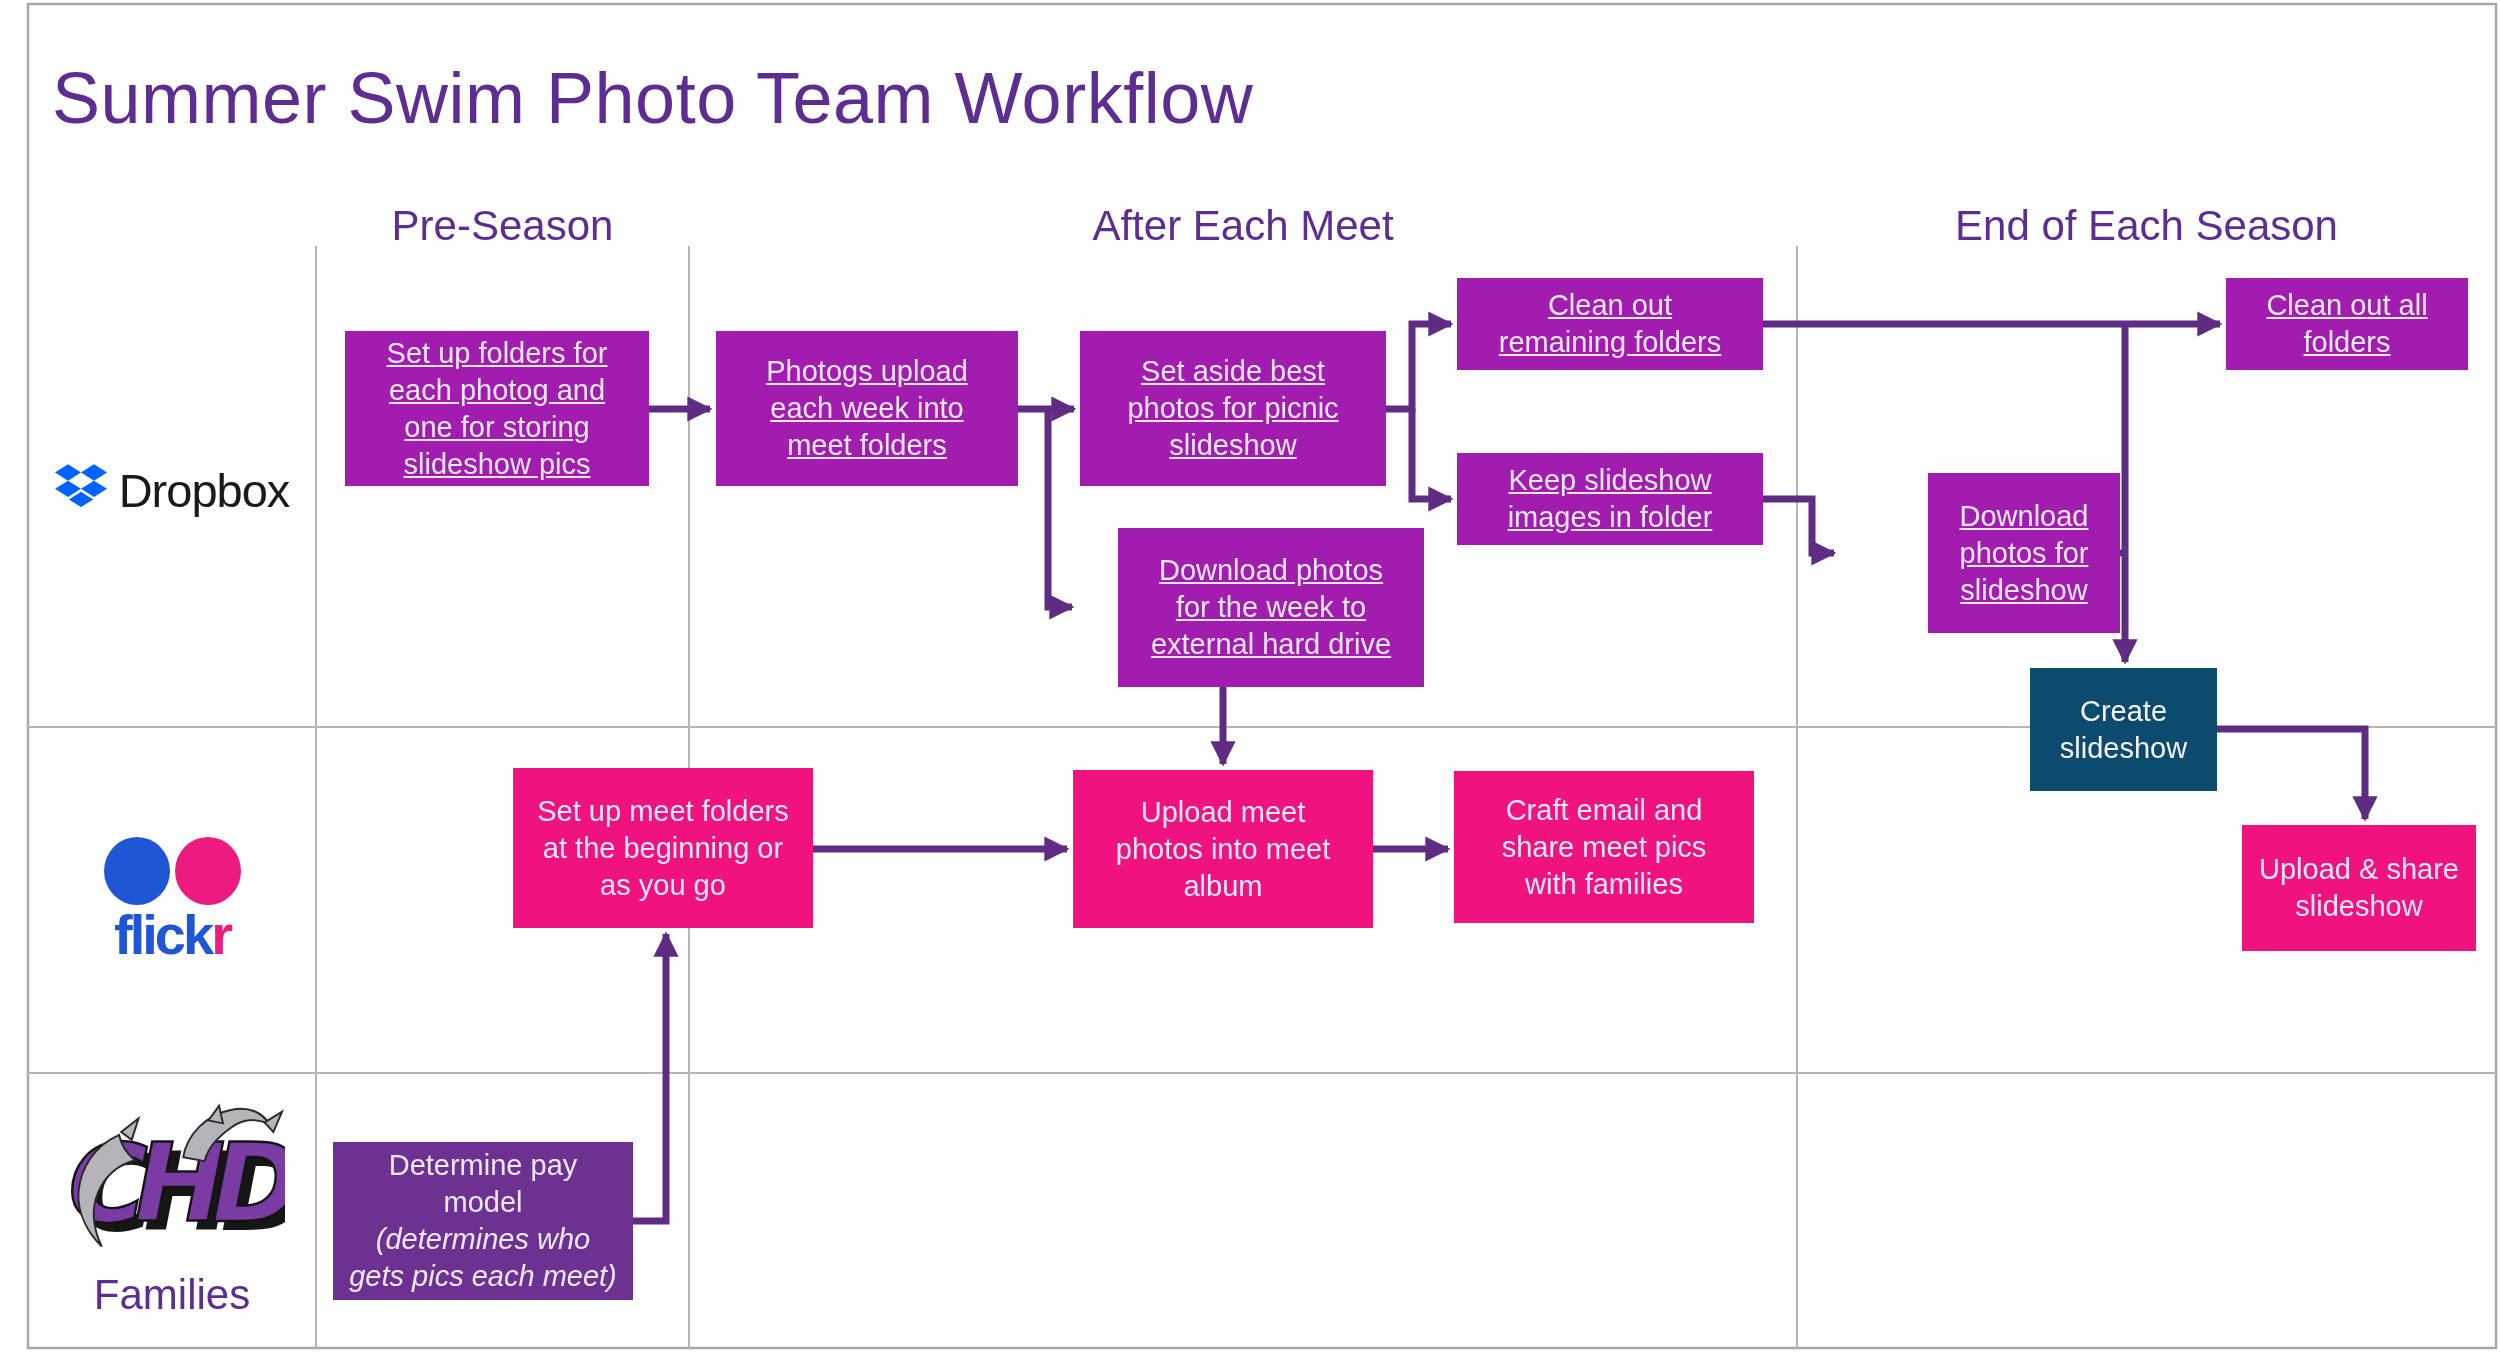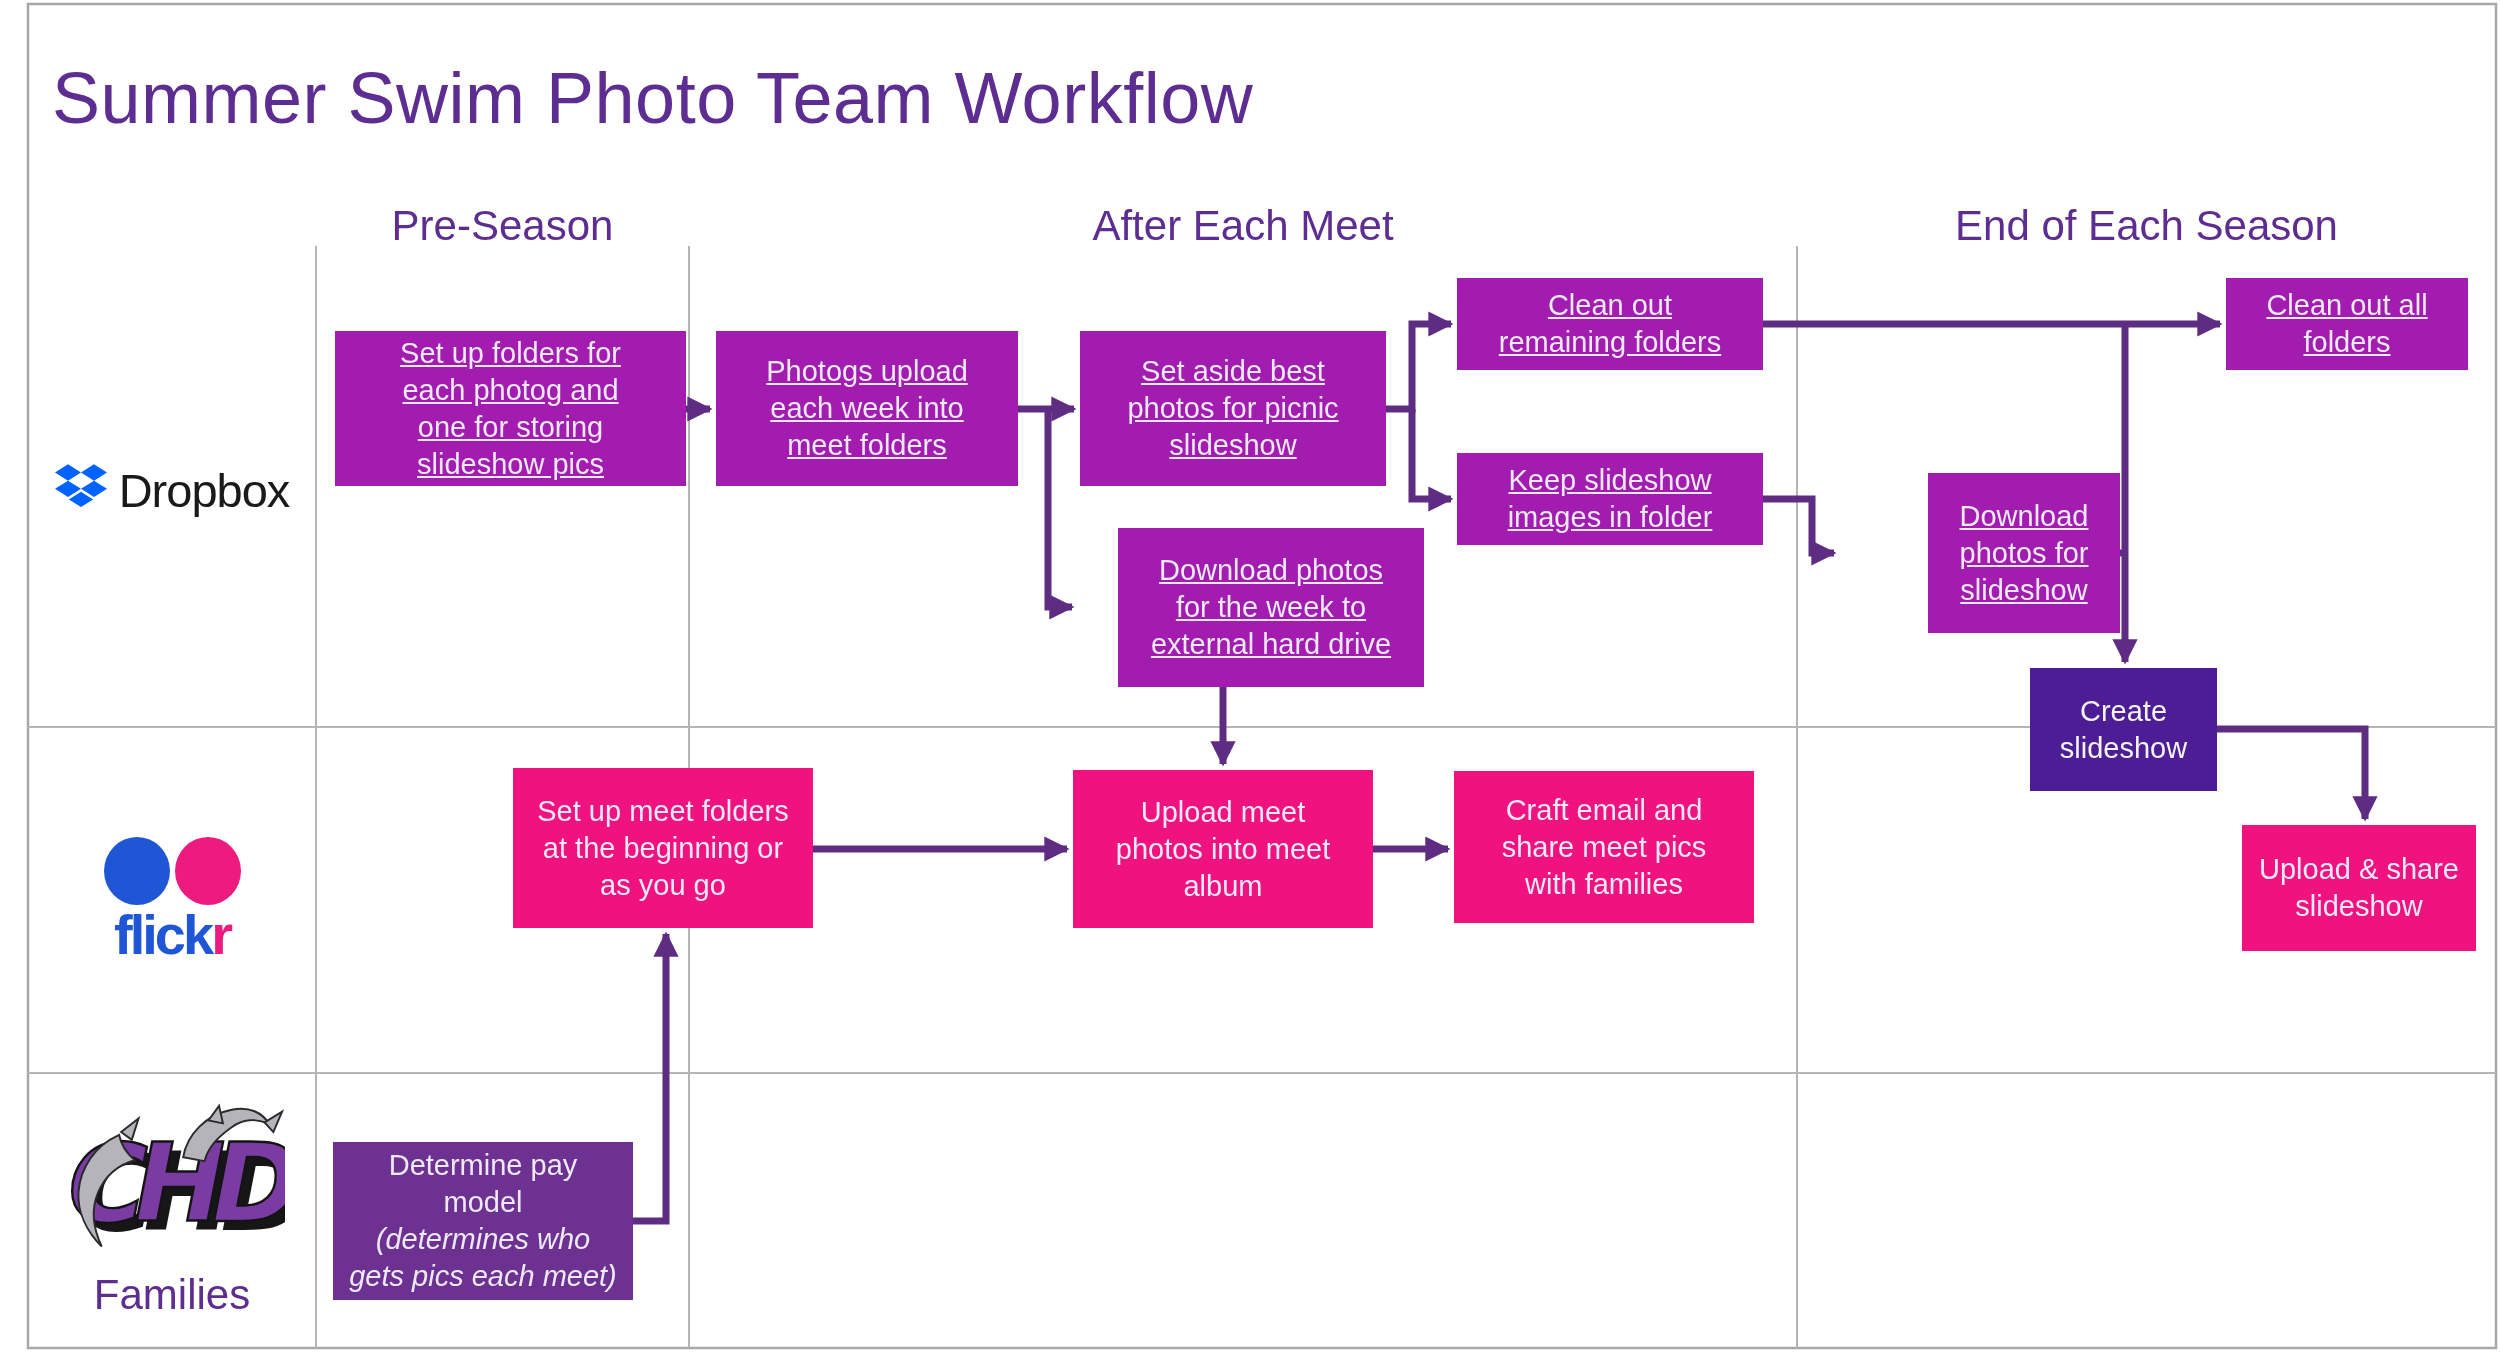--- a/index.html
+++ b/index.html
@@ -40,21 +40,21 @@
     position:absolute;display:flex;align-items:center;justify-content:center;
     text-align:center;color:#EEE9F8;
     font-size:29px;line-height:37px;
     padding:4px 8px;box-sizing:border-box;
   }
   .node .node-label{white-space:pre-line;}
   .node .node-note{white-space:pre-line;font-style:italic;display:block;}
   .fill-blue{background:#a21caf;text-decoration:underline;}
   .fill-pink{background:#F0127F;}
   .fill-purple{background:#6C3191;}
-  .fill-gray{background:#4c1d95;color:#F4F3F5;}
+  .fill-gray{background:#0c4a6e;color:#F4F3F5;}
 </style>
 </head>
 <body>
 
 <div id="canvas">
 
   <svg class="layer" width="2500" height="1352">
     <rect x="28" y="4" width="2468" height="1344" fill="none" stroke="#A8A8A8" stroke-width="2.5"></rect>
     <line x1="316" y1="246" x2="316" y2="1348" stroke="#B5B5B5" stroke-width="2"></line>
     <line x1="689" y1="246" x2="689" y2="1348" stroke="#B5B5B5" stroke-width="2"></line>
@@ -79,21 +79,21 @@
       <path d="M1763 499 L1812 499 L1812 553 L1834 553" fill="none" stroke="#5E2C82" stroke-width="7" marker-end="url(#ah)"></path>
       <path d="M2032 553 L2128 553" fill="none" stroke="#5E2C82" stroke-width="7"></path>
       <path d="M2217 729 L2365 729 L2365 819" fill="none" stroke="#5E2C82" stroke-width="7" marker-end="url(#ah)"></path>
       <path d="M1223 687 L1223 764" fill="none" stroke="#5E2C82" stroke-width="7" marker-end="url(#ah)"></path>
       <path d="M813 849 L1067 849" fill="none" stroke="#5E2C82" stroke-width="7" marker-end="url(#ah)"></path>
       <path d="M1373 849 L1448 849" fill="none" stroke="#5E2C82" stroke-width="7" marker-end="url(#ah)"></path>
       <path d="M633 1221 L666 1221 L666 934" fill="none" stroke="#5E2C82" stroke-width="7" marker-end="url(#ah)"></path>
     </svg>
 
   <div id="nodes">
-      <div class="node fill-blue" style="left: 335px; top: 331px; width: 351px; height: 155px;">
+      <div class="node fill-blue" style="left: 345px; top: 331px; width: 304px; height: 155px;">
         <div><span class="node-label">Set up folders for
 each photog and
 one for storing
 slideshow pics</span></div>
       </div>
       <div class="node fill-blue" style="left: 716px; top: 331px; width: 302px; height: 155px;">
         <div><span class="node-label">Photogs upload
 each week into
 meet folders</span></div>
       </div>

